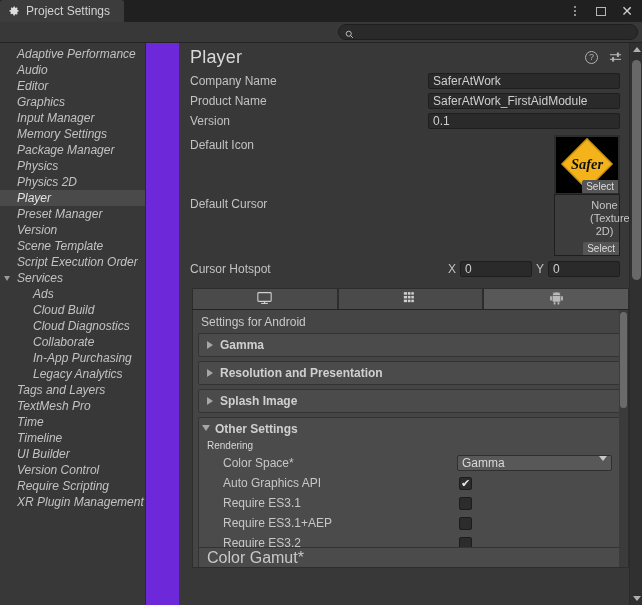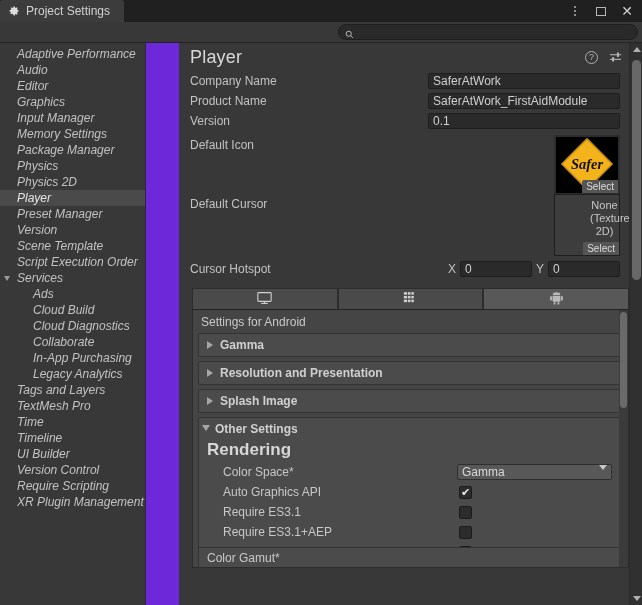--- a/index.html
+++ b/index.html
@@ -164,42 +164,42 @@
     border-left:4px solid transparent; border-right:4px solid transparent;
     border-top:6px solid #a6a6a6; margin-top:2px; margin-right:5px;
   }
   .foldout .ftxt { font-size:12px; color:#d0d0d0; font-weight:bold; }
 
   .section-open {
     margin:0 5px 4px 5px; background:#4b4b4b; border:1px solid #333;
     border-radius:2px; padding-bottom:4px;
   }
   .section-open .foldout { margin:0; border:none; background:transparent; height:22px; padding-left:3px; }
-  .subhead { font-size:17px; color:#d6d6d6; font-weight:bold; padding:0 0 2px 8px; }
+  .subhead { font-size:10px; color:#d6d6d6; font-weight:normal; padding:0 0 2px 8px; }
   .prow { height:20px; display:flex; align-items:center; padding-left:24px; padding-right:10px; }
   .prow .plbl { font-size:12px; color:#c7c7c7; }
   .pctrl { margin-left:auto; }
   .dropdown {
     width:155px; height:16px; background:#585858; border:1px solid #2f2f2f;
     border-radius:2px; display:flex; padding:0 4px;
     font-size:12px; color:#d8d8d8;
   }
   .dd-arrow { margin-left:auto; width:0;height:0;
     border-left:4px solid transparent; border-right:4px solid transparent;
     border-top:5px solid #c8c8c8; }
   .cbox { width:13px; height:13px; background:#2c2c2c; border:1px solid #1c1c1c; border-radius:2px;
           display:flex;align-items:center;justify-content:center; }
   .cbox .tick { color:#e8e8e8; font-size:11px; line-height:11px; }
   .cb-offset { margin-right:140px; }
 
   .gamut-bar {
     position:absolute; left:5px; right:5px; bottom:0;
     background:#4b4b4b; border:1px solid #333; border-bottom:none;
     height:20px; display:flex; align-items:center; padding-left:8px;
-    font-size:12px; color:#c9c9c9;
+    font-size:16px; color:#c9c9c9;
   }
 
   
   .vscroll-outer {
     position:absolute; right:0; top:43px; width:13px; height:562px;
     background:#303030; border-left:1px solid #2a2a2a;
   }
   .sb-arrow-up {
     position:absolute; left:3px; top:4px; width:0;height:0;
     border-left:4px solid transparent; border-right:4px solid transparent;

